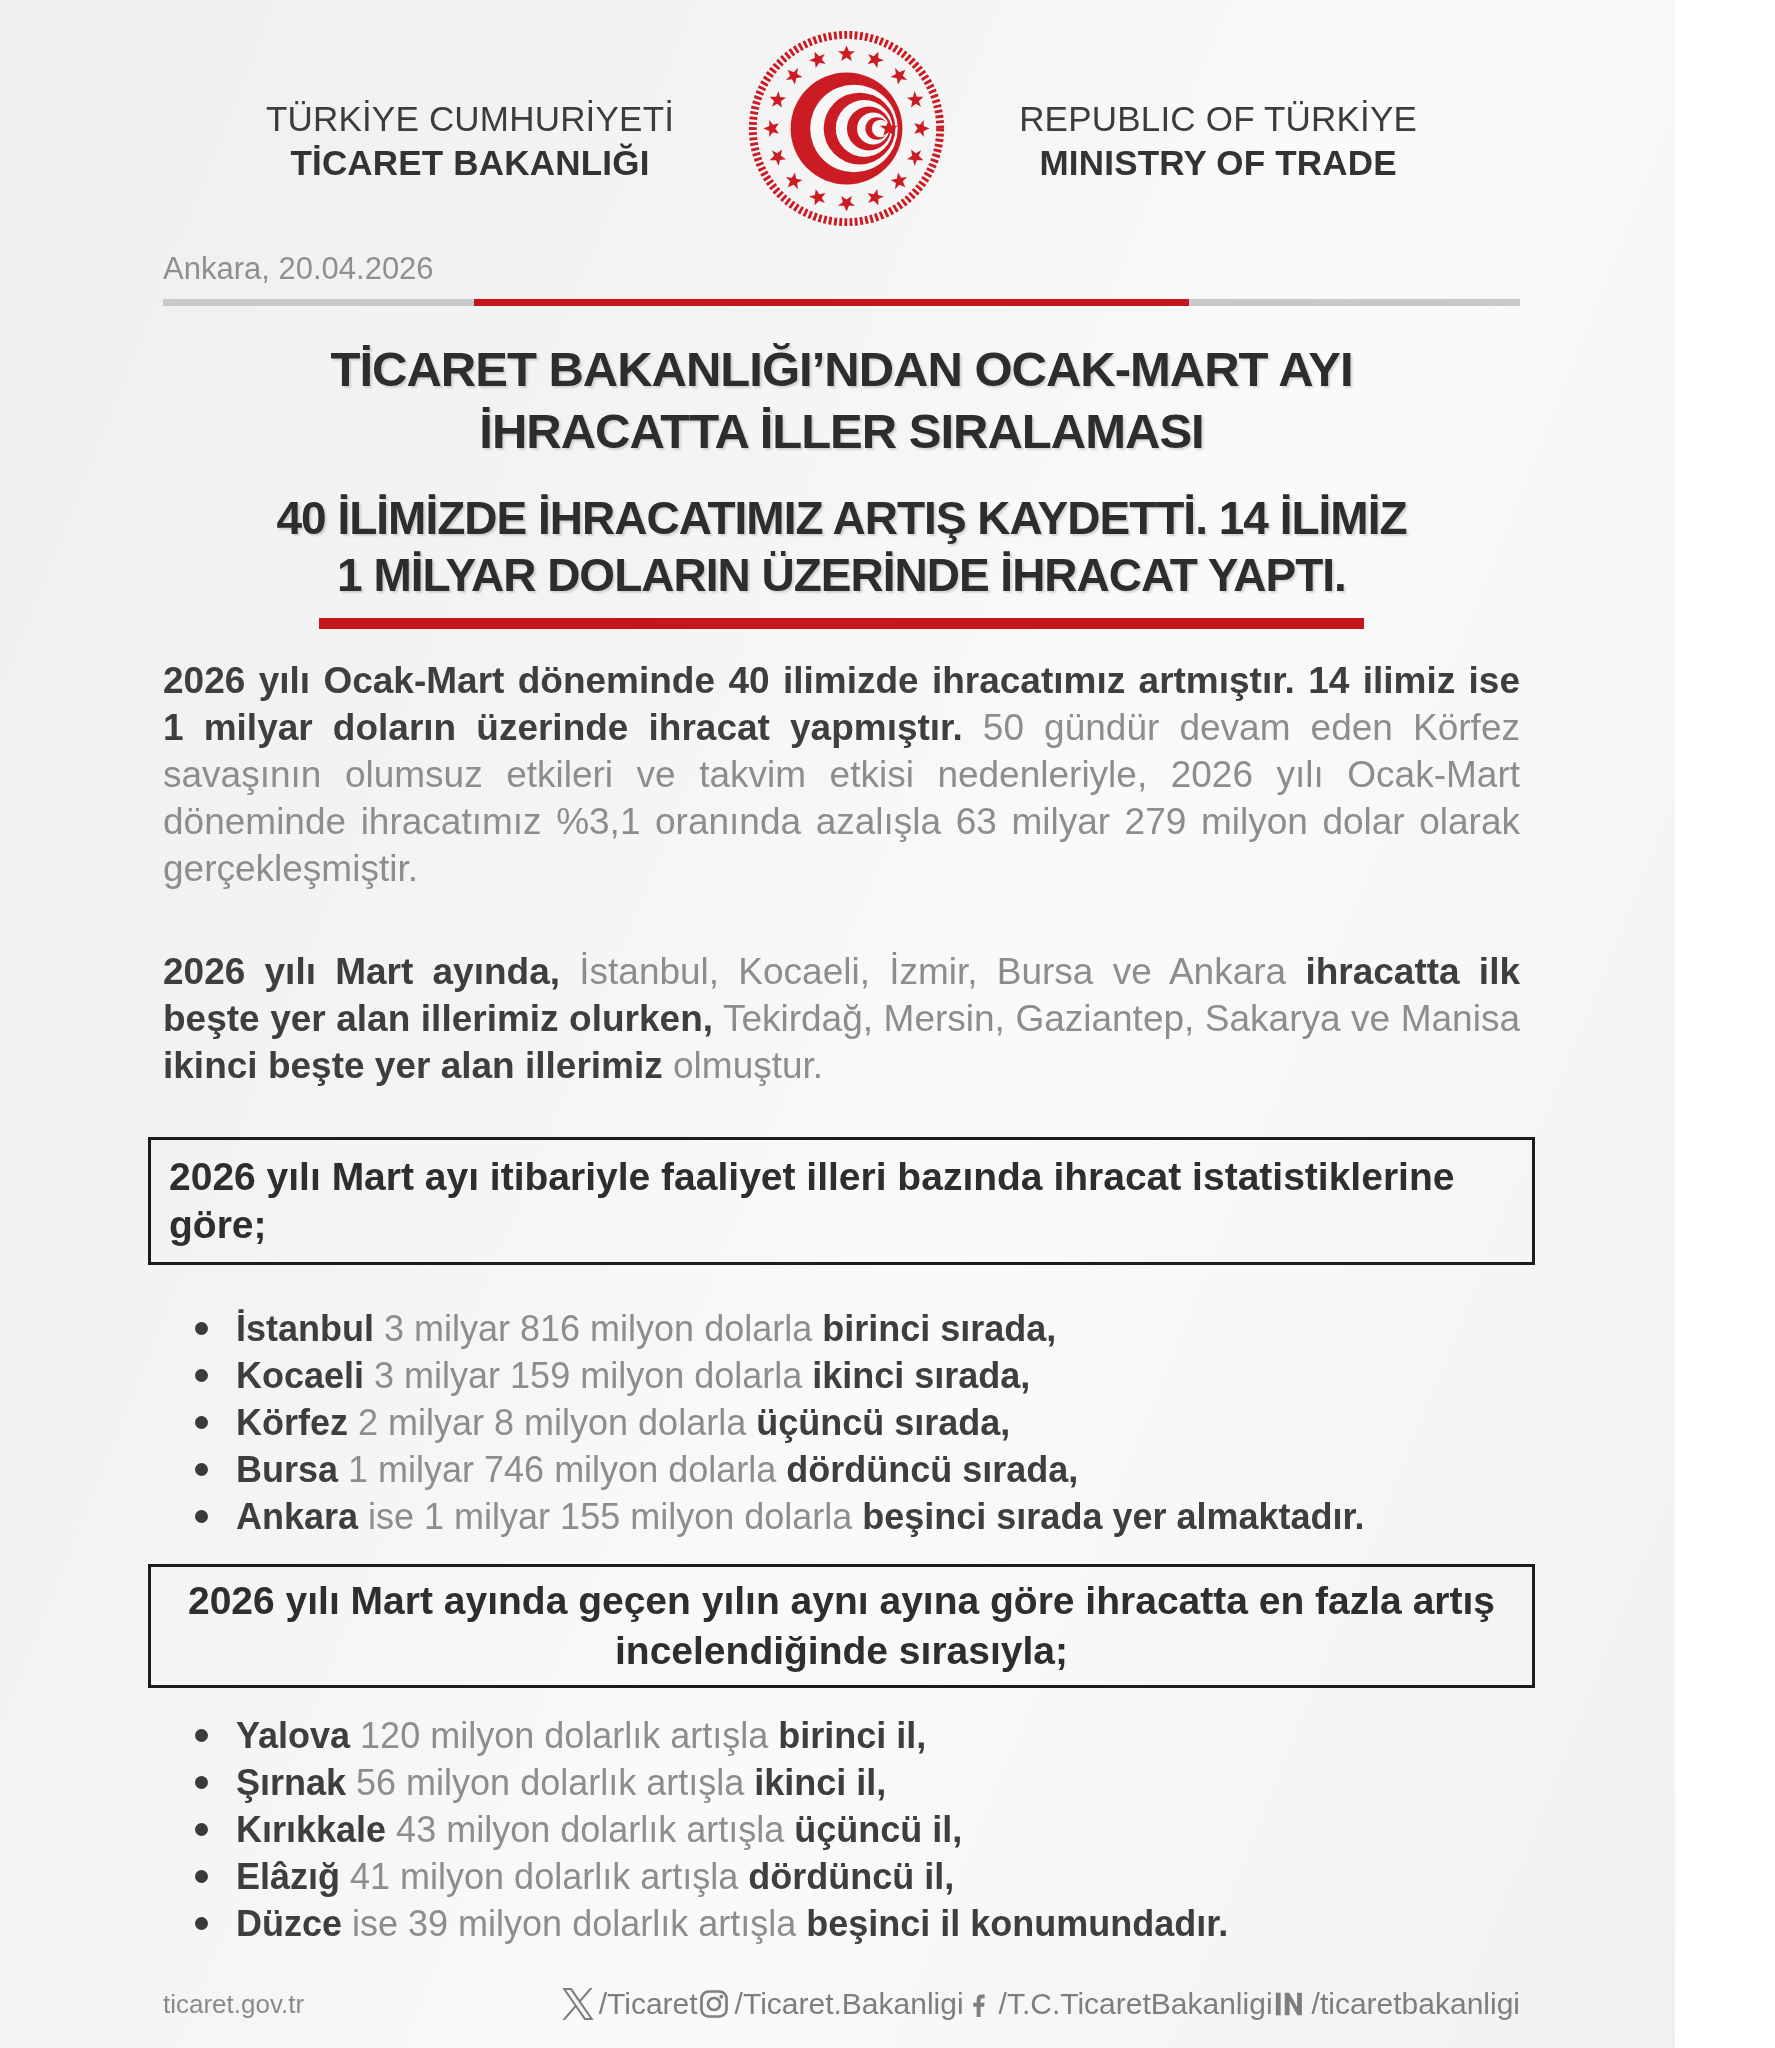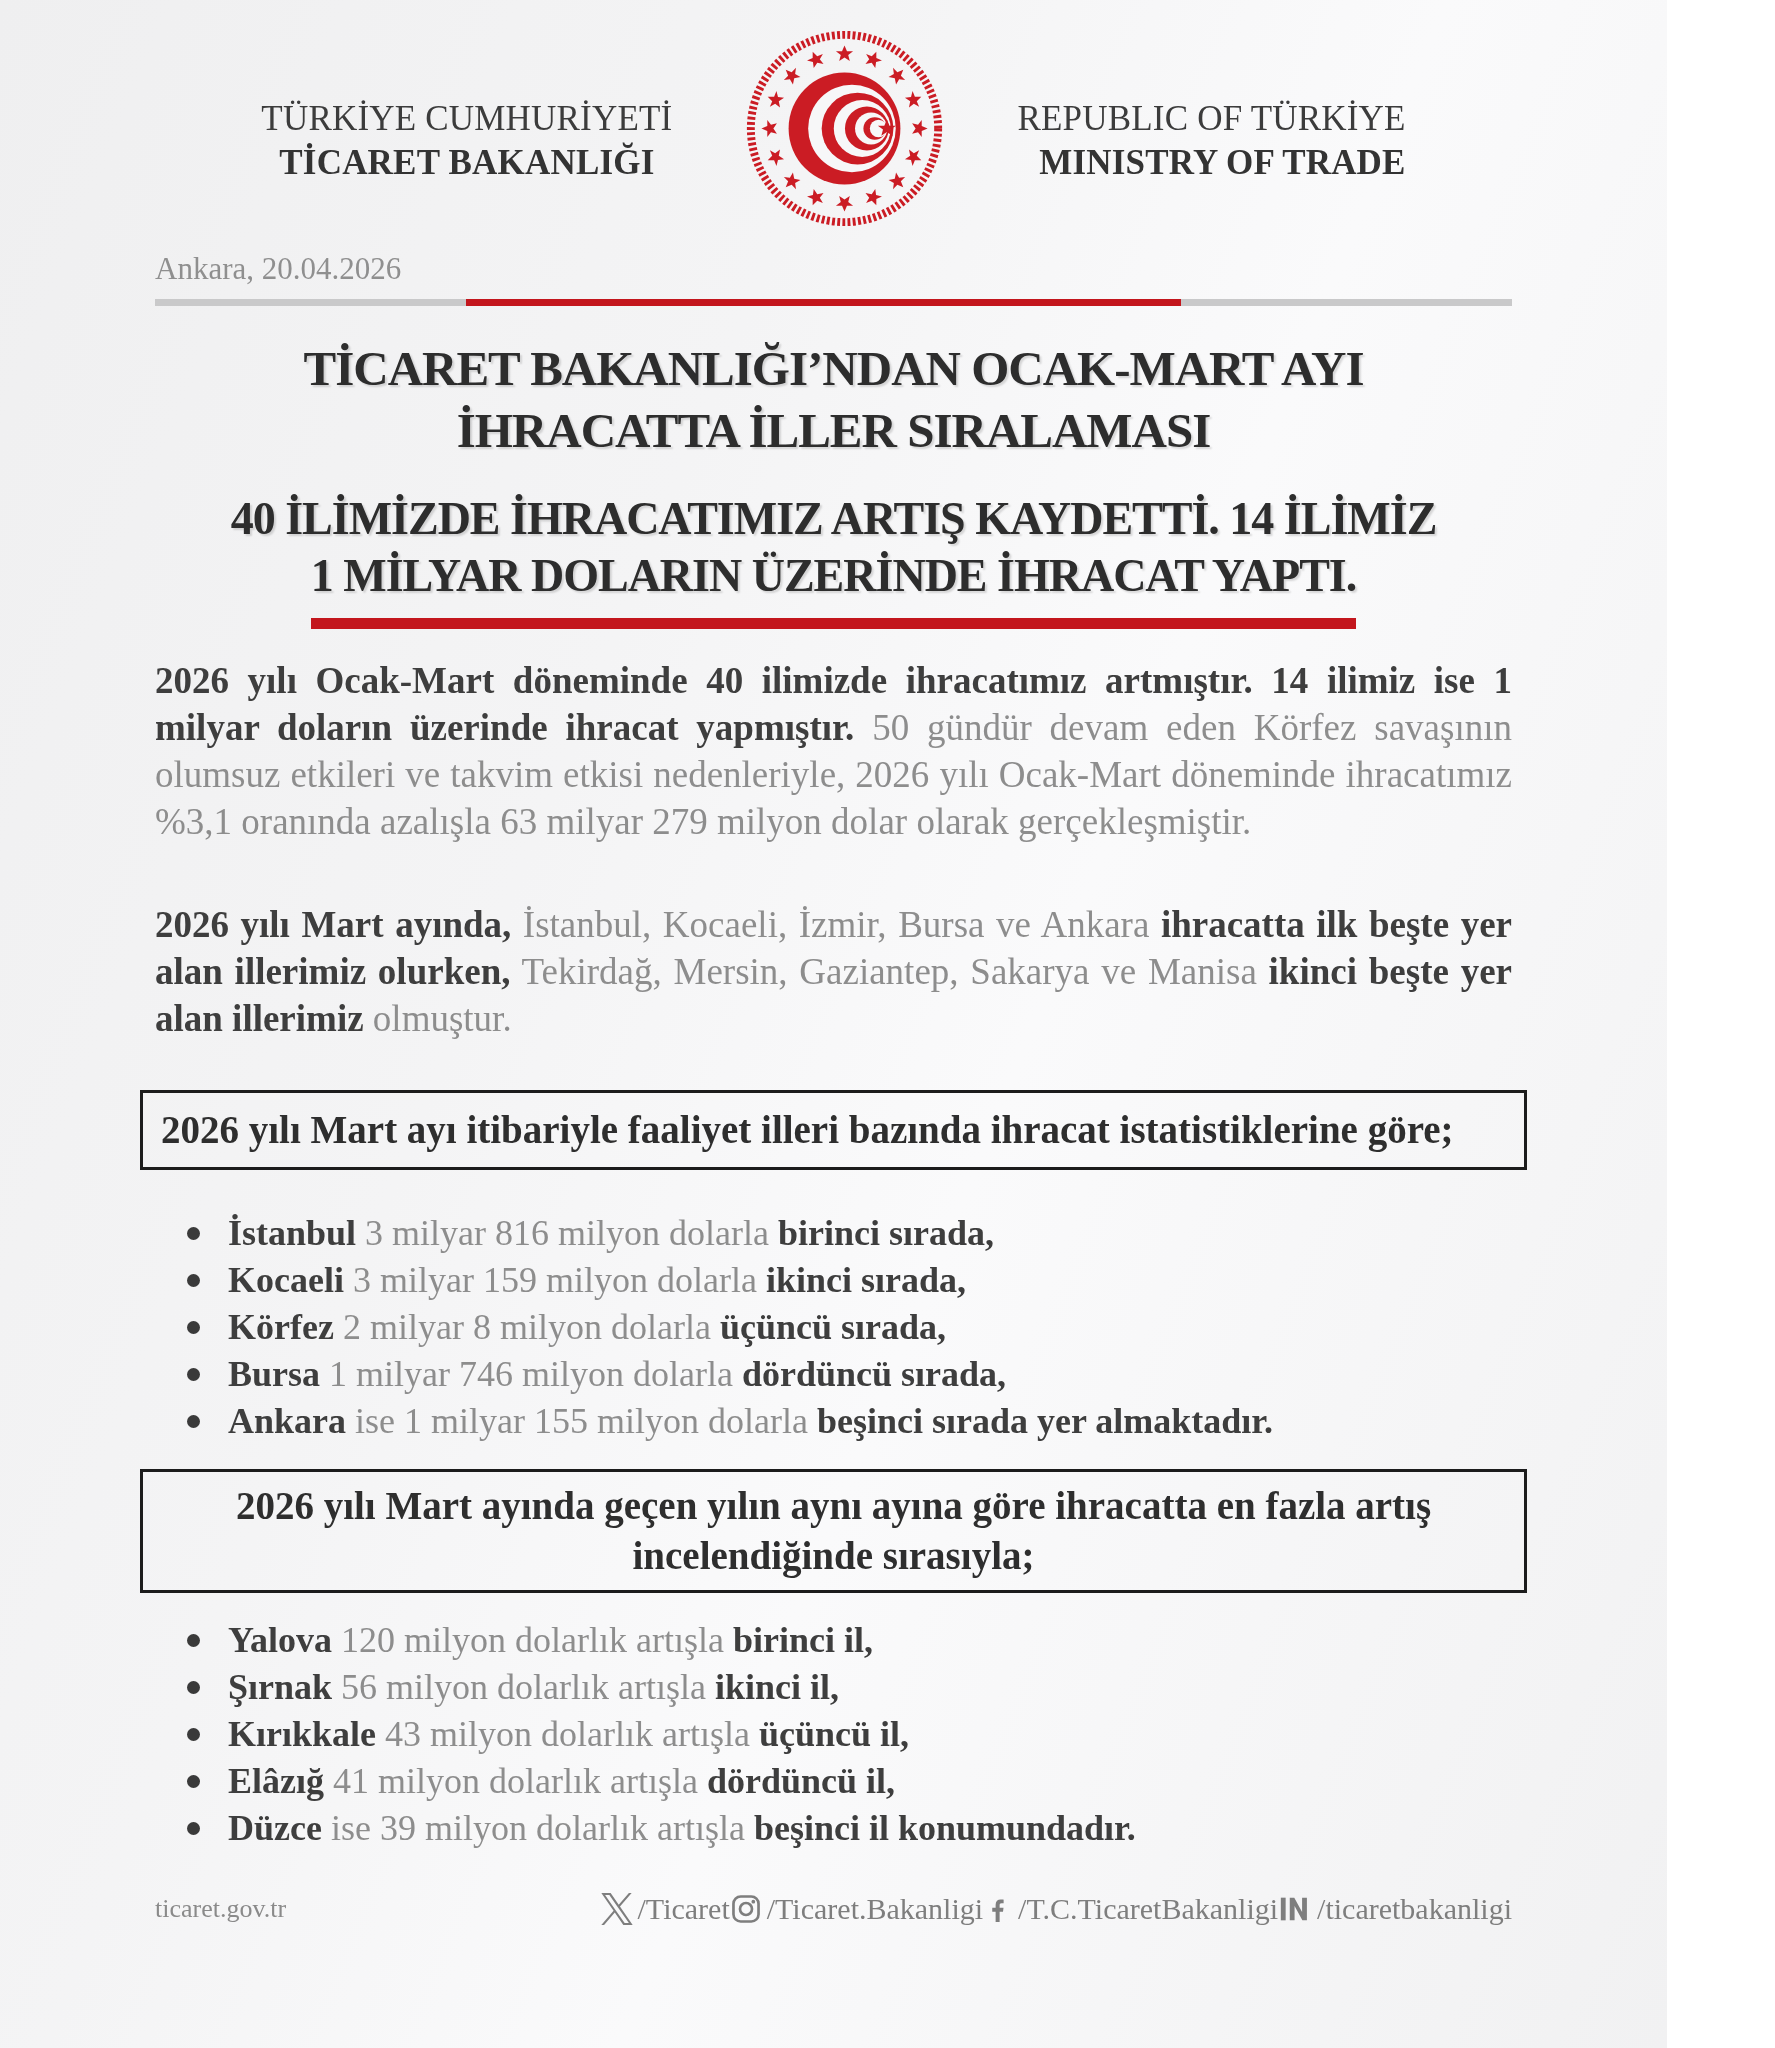--- a/index.html
+++ b/index.html
@@ -1,28 +1,29 @@
 <!DOCTYPE html>
 <html lang="tr"><head>
 <meta charset="utf-8">
 <style>
   html,body{margin:0;padding:0;}
   .page{
     position:relative;
     width:1667px;height:2048px;
     overflow:hidden;
     background:linear-gradient(112deg,#efeff0 0%,#f4f4f5 35%,#fafafb 58%,#f1f1f2 100%);
-    font-family:Liberation Serif, serif;
+    font-family:Liberation Sans, sans-serif;
     color:#3e3e3e;
+    padding-left:8px;
   }
   
   .masthead{display:flex;align-items:center;justify-content:center;gap:70px;padding-top:26px;}
   .ministry-block{margin-top:24px;font-size:35px;line-height:44px;color:#3c3c3c;letter-spacing:.2px;}
   .ministry-left{text-align:center;}
-  .ministry-right{text-align:right;}
+  .ministry-right{text-align:center;}
   .ministry-block .l2{font-weight:700;color:#333;}
   .logo-wrap{width:205px;height:205px;flex:0 0 auto;}
   
   .dateline{margin:20px 155px 0;font-size:31px;line-height:36px;color:#8f8f8f;}
   .divider{margin:12px 155px 0;height:7px;
     background:linear-gradient(to right,#c9c9ca 0 22.9%,#c3161d 22.9% 75.6%,#c9c9ca 75.6% 100%);}
   
   .title{margin:32px 80px 0;text-align:center;font-size:49px;line-height:62px;
     font-weight:700;color:#2d2d2d;letter-spacing:-1px;text-shadow:2px 2px 2px rgba(0,0,0,.14);}
   .subtitle{margin:28px 60px 0;text-align:center;font-size:46px;line-height:57px;

